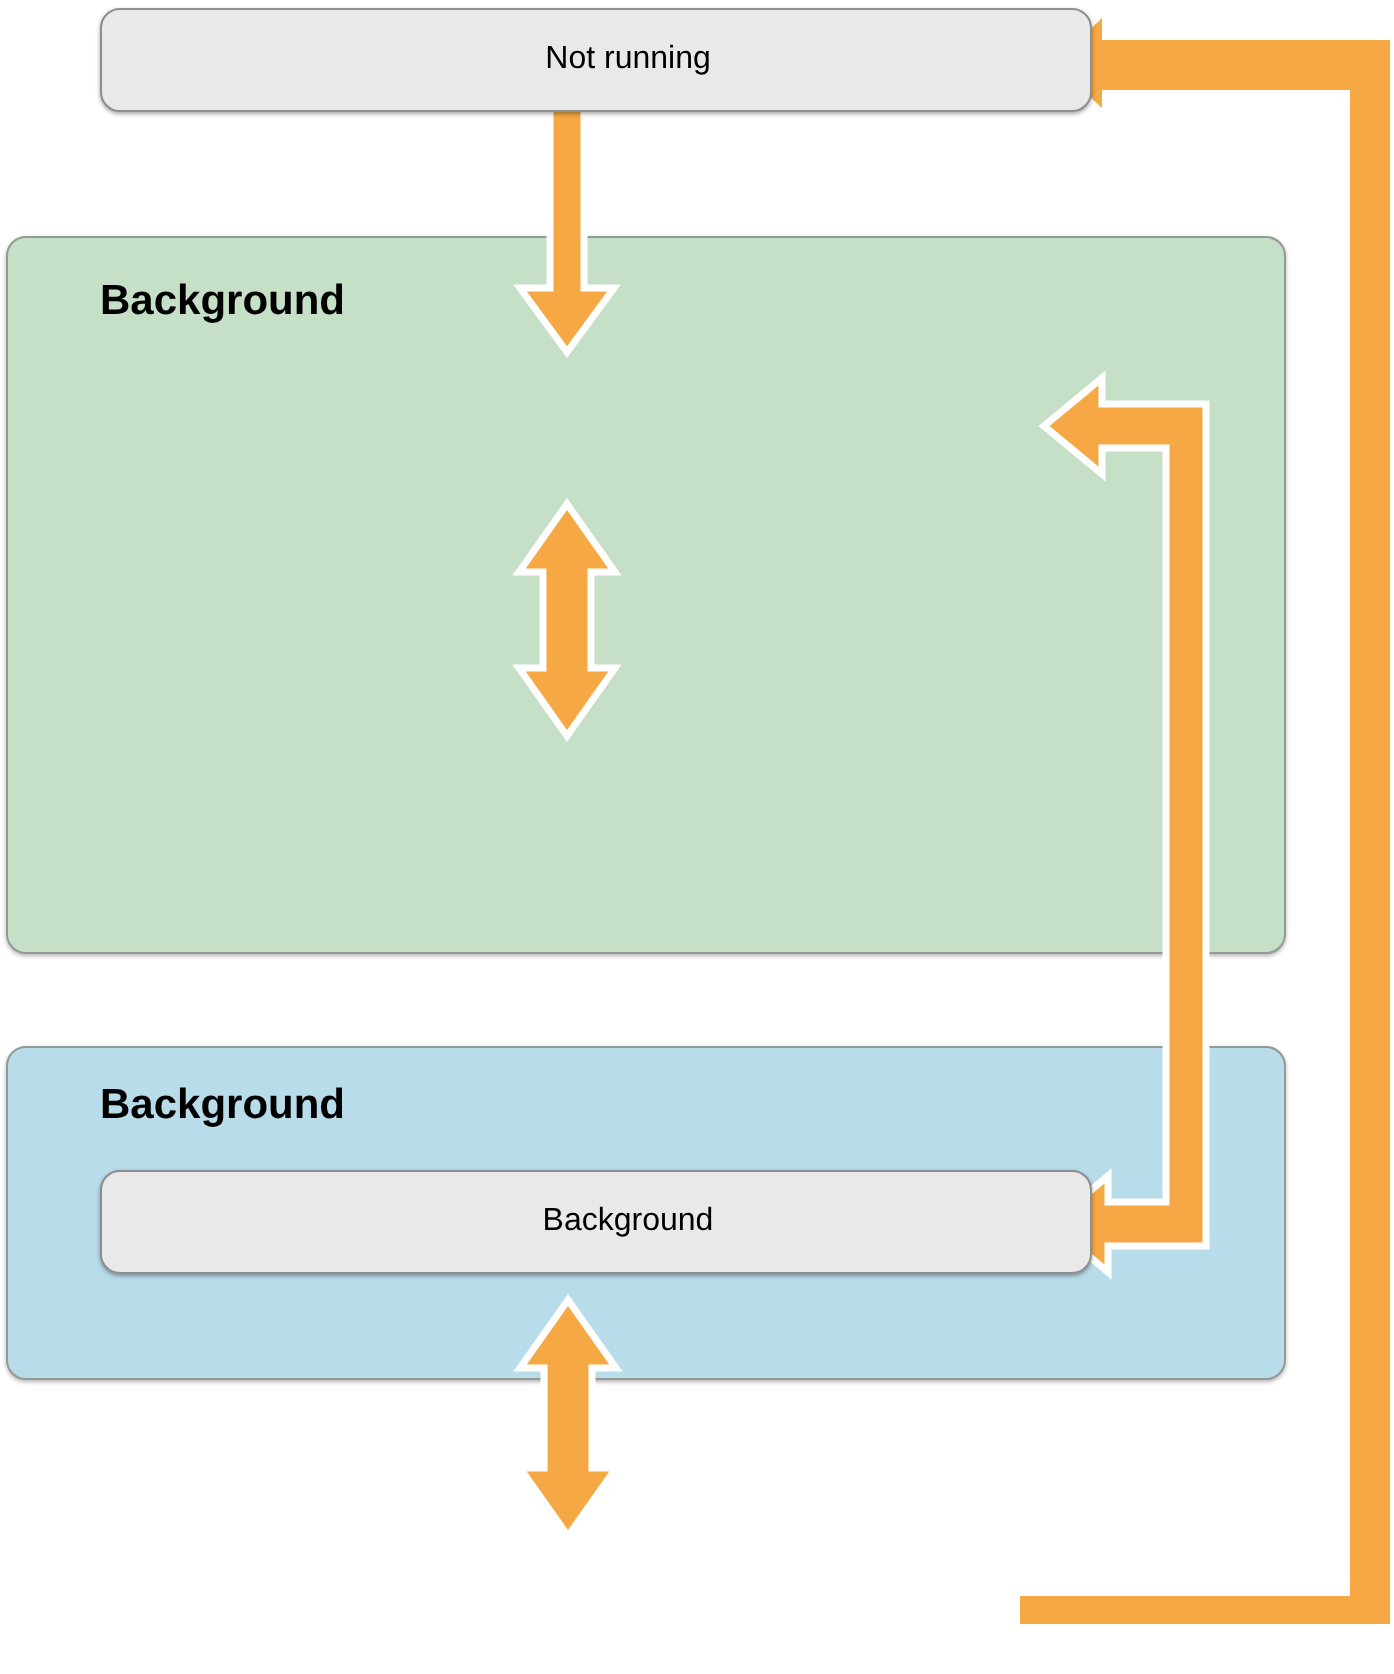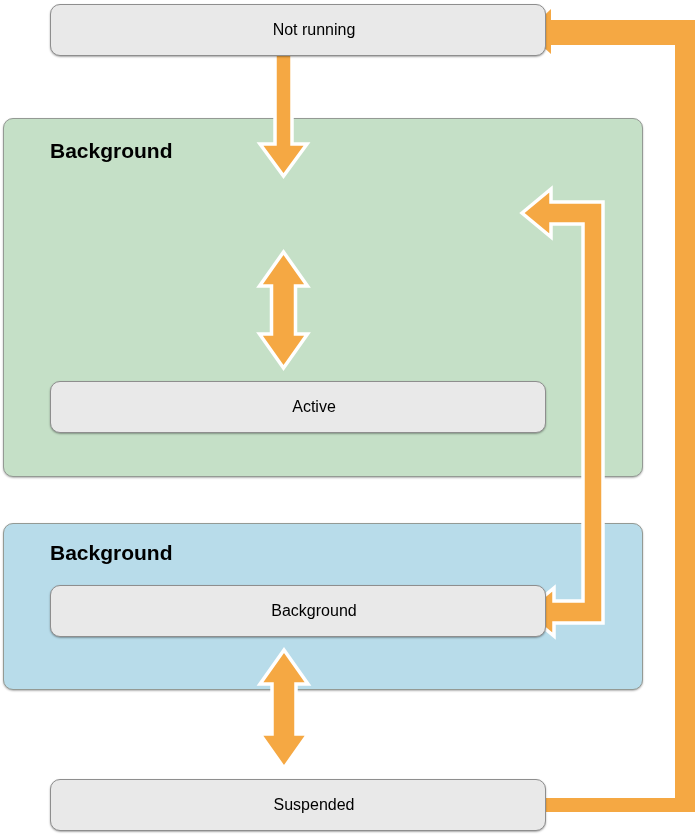--- a/index.html
+++ b/index.html
@@ -100,19 +100,17 @@
     <polygon class="arrow-outlined" points="284,650 308,684 296,684 296,734 308,734 284,768 260,734 272,734 272,684 260,684" fill="#F5A843"></polygon>
 
     <path class="arrow-outlined" d="M522,213 L551,189 L551,202 L603,202 L603,623 L554,623 L554,636 L525,612 L554,588 L554,601 L583,601 L583,224 L551,224 L551,237 Z" fill="#F5A843"></path>
 
     <path class="arrow-plain" d="M510,798 L675,798 L675,45 L551,45 L551,54 L527,32 L551,9 L551,20 L695,20 L695,812 L510,812 Z" fill="#F5A843"></path>
   </svg>
 
   <div class="state-box box-not-running">Not running</div>
 
 
-  <div class="state-box box-active">Active</div>
 
   <div class="state-box box-background">Background</div>
 
-  <div class="state-box box-suspended">Suspended</div>
 
 </div>
 
 </body></html>

